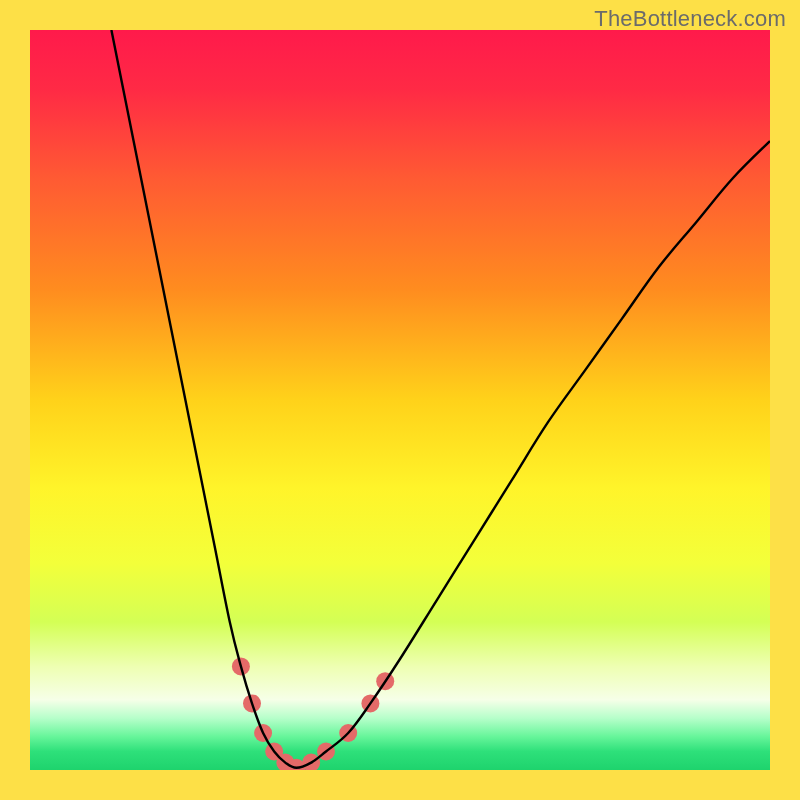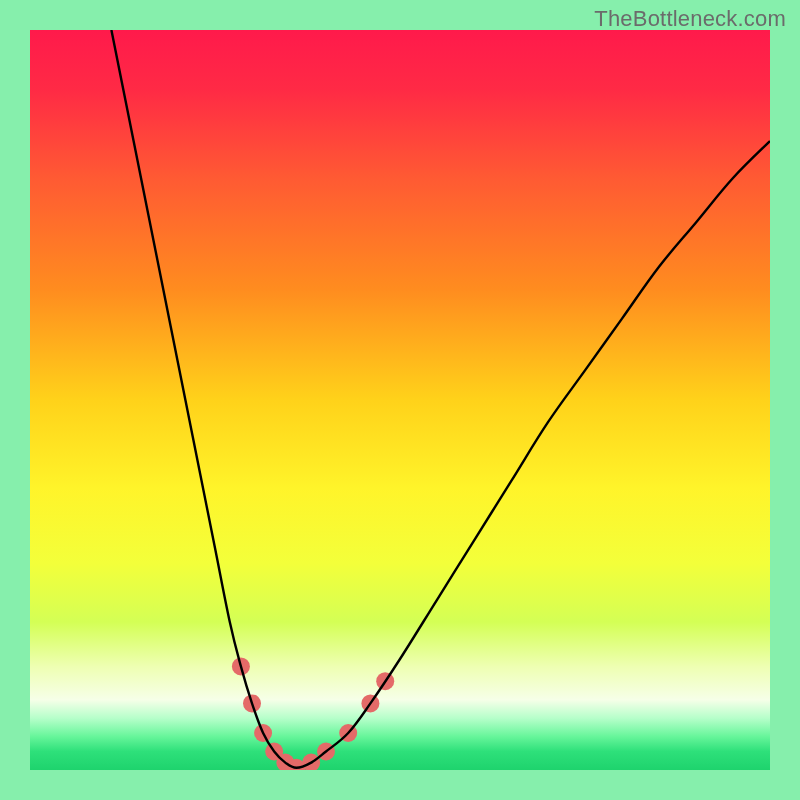--- a/index.html
+++ b/index.html
@@ -10,21 +10,21 @@
     background: #000;
     overflow: hidden;
     font-family: Arial, Helvetica, sans-serif;
   }
   .frame {
     position: absolute;
     left: 0;
     top: 0;
     width: 800px;
     height: 800px;
-    background: #86efac;
+    background: #fde047;
   }
   .plot {
     position: absolute;
     left: 30px;
     top: 30px;
     width: 740px;
     height: 740px;
     overflow: hidden;
   }
   .gradient {

